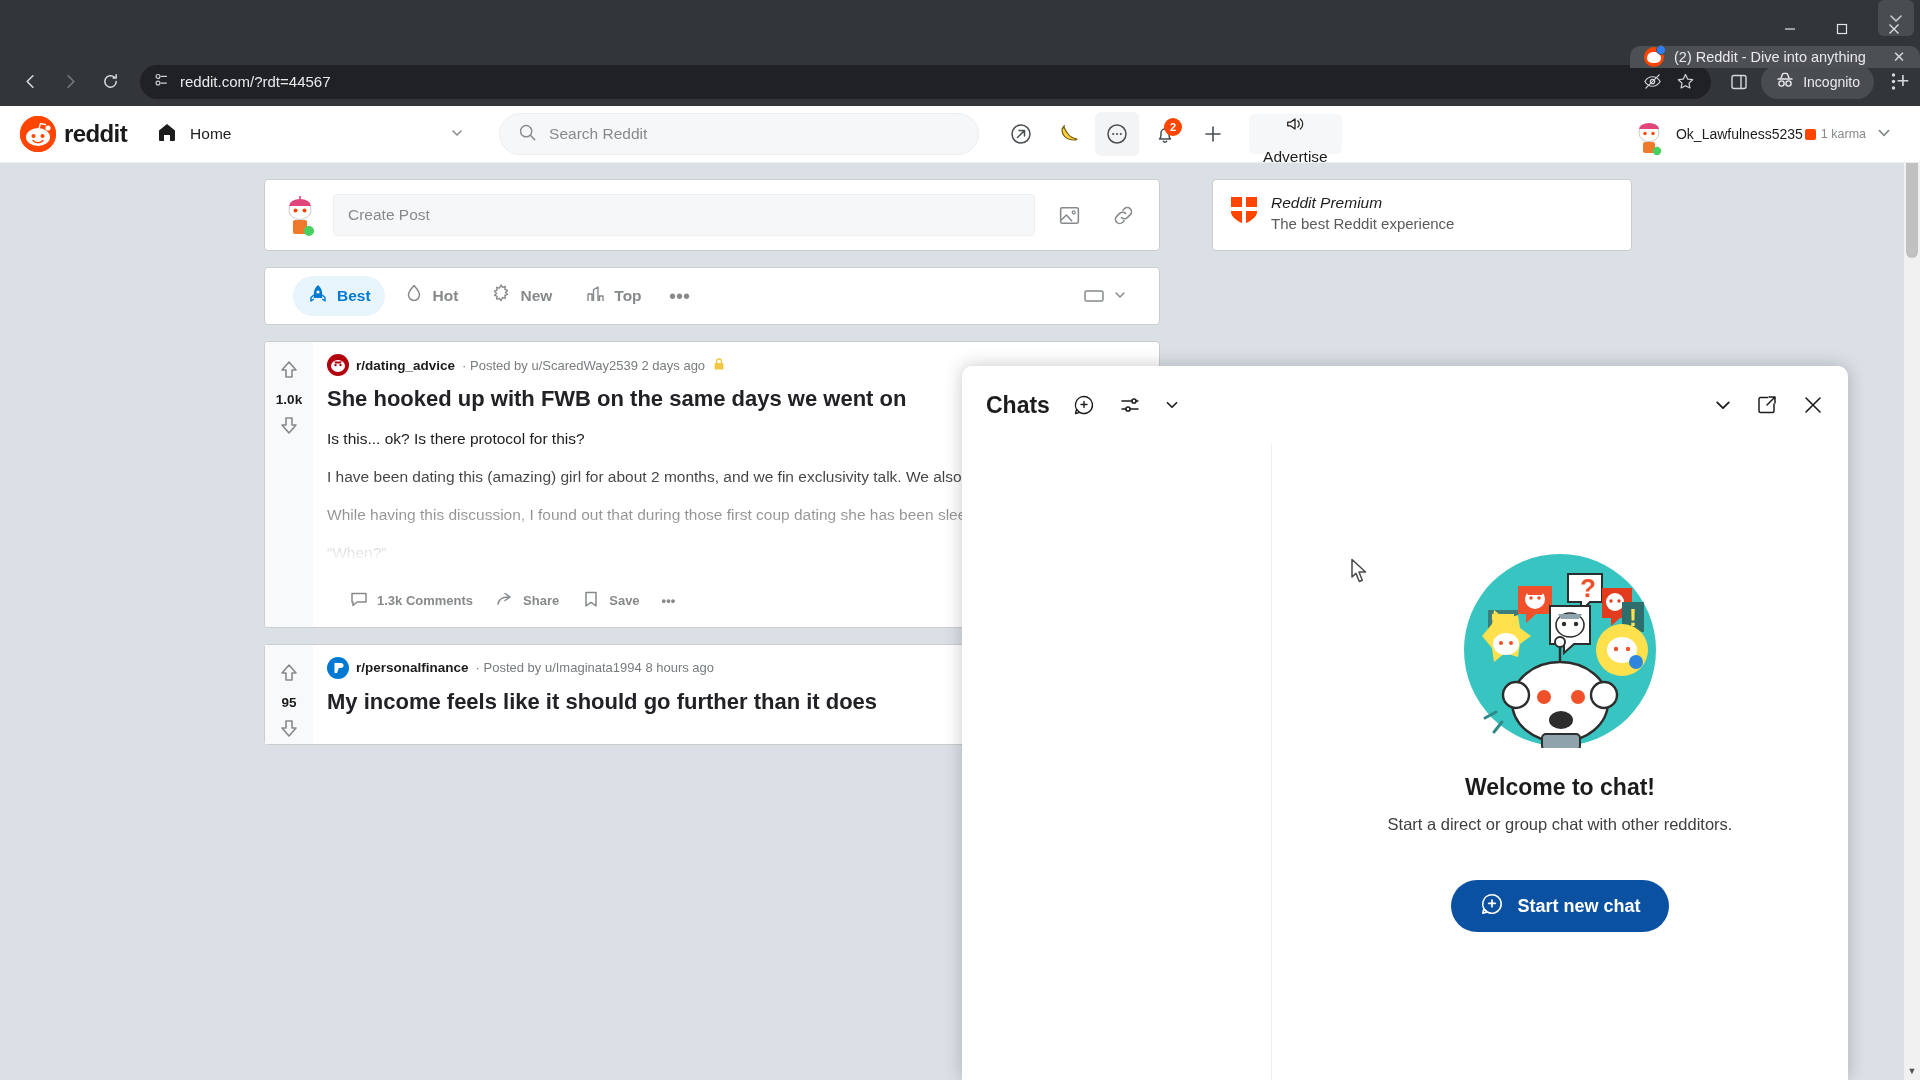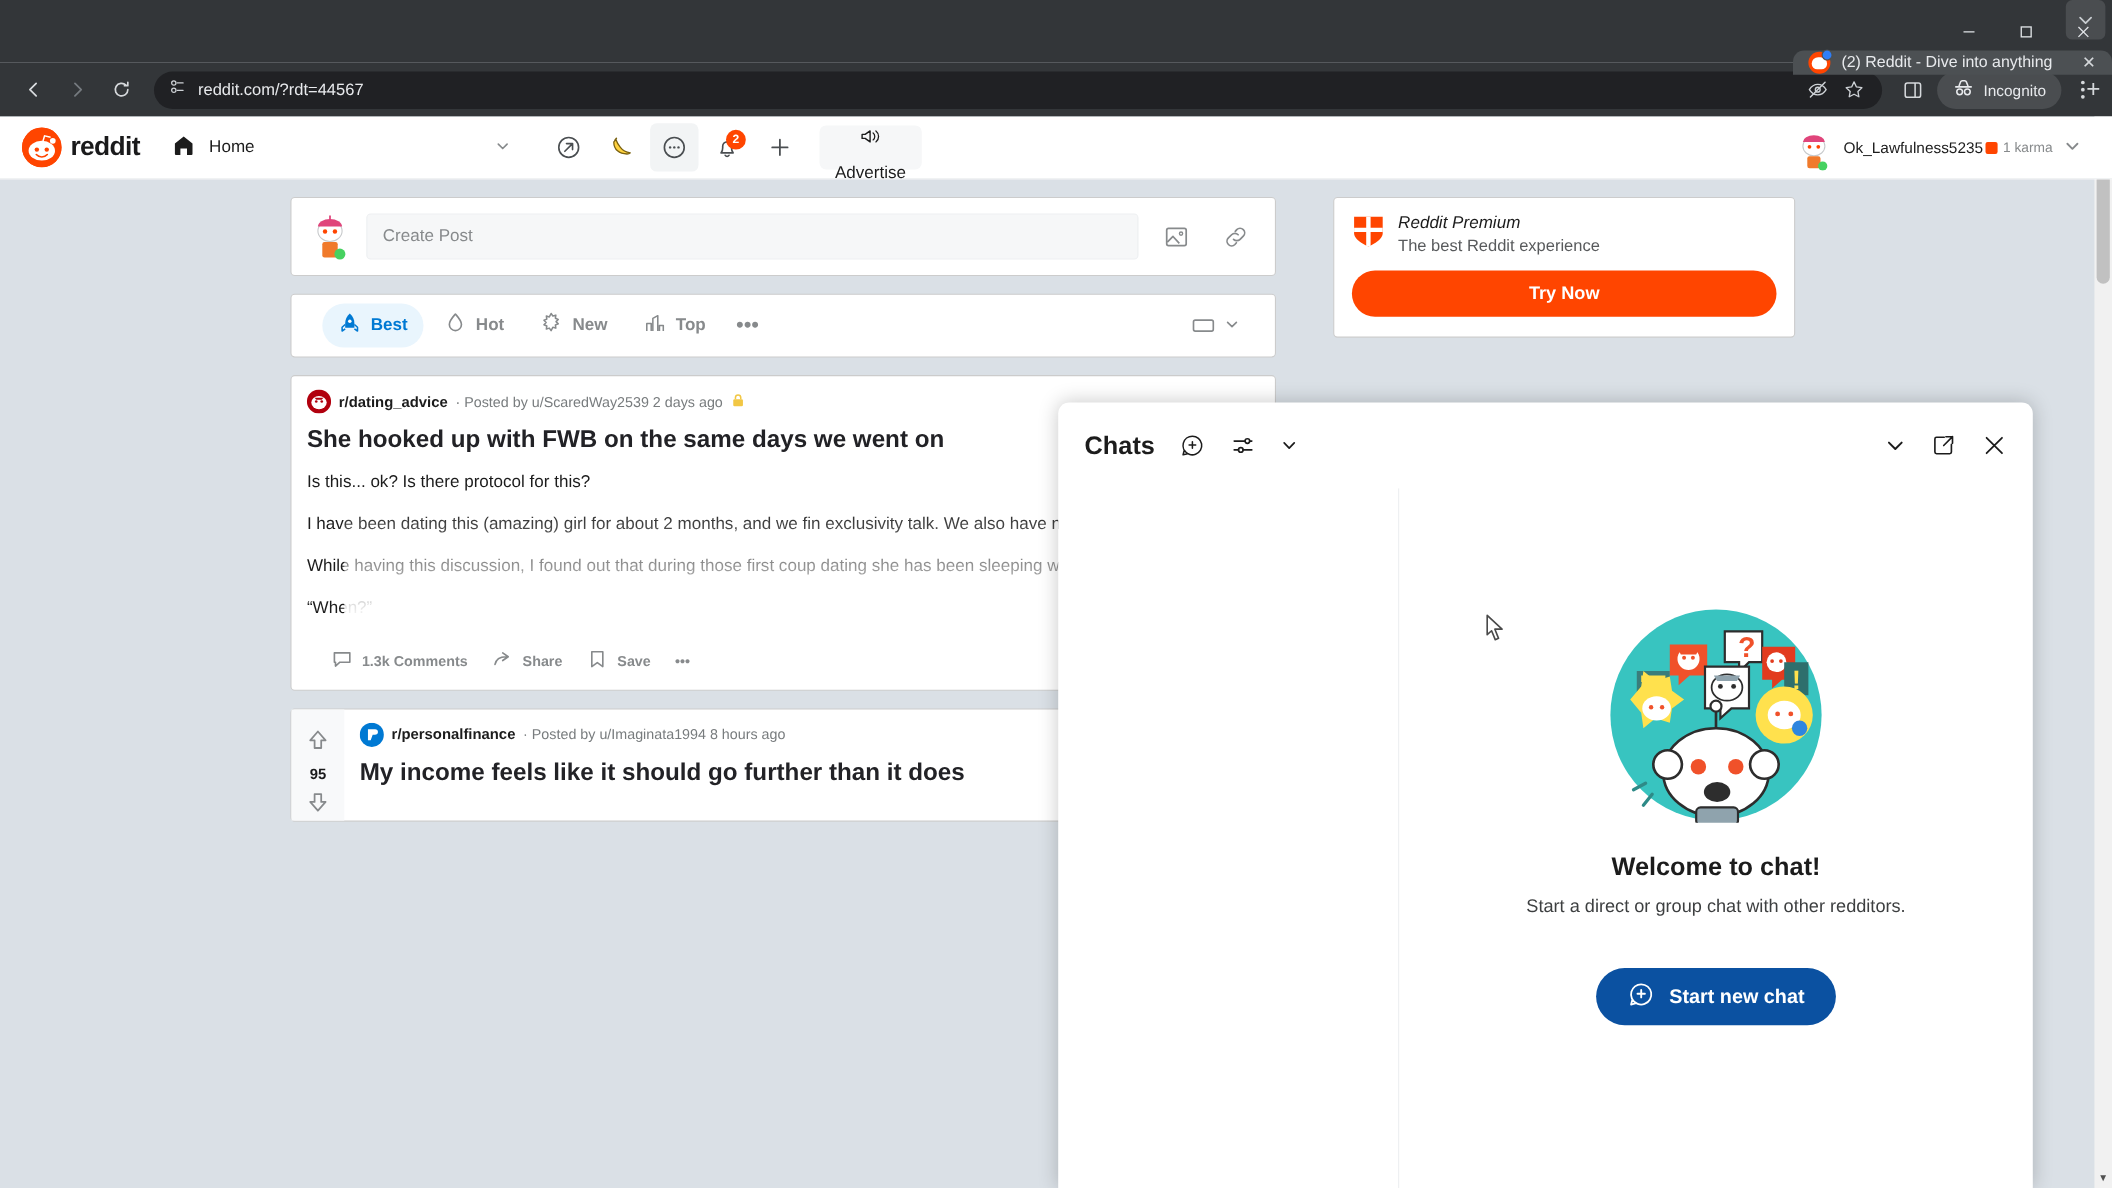--- a/index.html
+++ b/index.html
@@ -367,20 +367,31 @@
             </svg>
         </span>
         <span class="home-label">Home</span>
         <span class="chev">
           <svg width="14" height="14" viewBox="0 0 14 14">
               <path d="M3 5l4 4 4-4" stroke="#878a8c" stroke-width="1.5" fill="none" stroke-linecap="round" stroke-linejoin="round"></path>
             </svg>
         </span>
       </div>
 
+      <div class="search-wrap">
+        <div class="search-box">
+          <span>
+            <svg width="19" height="19" viewBox="0 0 20 20">
+                <circle cx="8.6" cy="8.6" r="5.9" stroke="#878a8c" stroke-width="1.5" fill="none"></circle>
+                <path d="M13 13l4.5 4.5" stroke="#878a8c" stroke-width="1.5" stroke-linecap="round"></path>
+              </svg>
+          </span>
+          <span class="search-ph">Search Reddit</span>
+        </div>
+      </div>
 
       <div class="hdr-actions">
         <div class="hdr-icon">
           <svg width="24" height="24" viewBox="0 0 24 24">
               <circle cx="12" cy="12" r="9" stroke="#4a4e51" stroke-width="1.5" fill="none"></circle>
               <path d="M8.5 15.5l7-7M10 8.5h5.5V14" stroke="#4a4e51" stroke-width="1.5" fill="none" stroke-linecap="round" stroke-linejoin="round"></path>
             </svg>
         </div>
         <div class="hdr-icon">
           <svg width="24" height="24" viewBox="0 0 24 24">
@@ -523,20 +534,33 @@
             </span>
             <span class="chev">
               <svg width="14" height="14" viewBox="0 0 14 14">
                   <path d="M3 5l4 4 4-4" stroke="#878a8c" stroke-width="1.5" fill="none" stroke-linecap="round" stroke-linejoin="round"></path>
                 </svg>
             </span>
           </div>
         </div>
 
         <div class="card post">
+          <div class="votecol">
+            <span class="vote-arrow">
+              <svg width="24" height="24" viewBox="0 0 24 24">
+                  <path d="M12 4l7 8h-4v7H9v-7H5z" stroke="#878a8c" stroke-width="1.6" fill="none" stroke-linejoin="round"></path>
+                </svg>
+            </span>
+            <span class="vote-count">1.0k</span>
+            <span class="vote-arrow">
+              <svg width="24" height="24" viewBox="0 0 24 24">
+                  <path d="M12 20l7-8h-4V5H9v7H5z" stroke="#878a8c" stroke-width="1.6" fill="none" stroke-linejoin="round"></path>
+                </svg>
+            </span>
+          </div>
           <div class="postbody">
             <div class="post-meta">
               <span class="sub-ico">
                 <svg width="22" height="22" viewBox="0 0 22 22">
                     <circle cx="11" cy="11" r="11" fill="#b1000e"></circle>
                     <ellipse cx="11" cy="12" rx="7" ry="6" fill="#fff"></ellipse>
                     <circle cx="8.5" cy="11" r="1.2" fill="#b1000e"></circle>
                     <circle cx="13.5" cy="11" r="1.2" fill="#b1000e"></circle>
                     <path d="M7 7.5h8l-1.5 2h-5z" fill="#b1000e"></path>
                   </svg>
@@ -625,21 +649,20 @@
               <svg width="30" height="32" viewBox="0 0 30 32">
                   <path d="M2 3h26v15c0 7-13 12-13 12S2 25 2 18z" fill="#ff4500"></path>
                   <path d="M15 3v27M2 15h26" stroke="#fff" stroke-width="4"></path>
                 </svg>
             </span>
             <span>
               <div class="prem-title">Reddit Premium</div>
               <div class="prem-sub">The best Reddit experience</div>
             </span>
           </div>
-          <div class="try-now">Try Now</div>
         </div>
       </div>
     </div>
 
     <div class="chatpanel">
       <div class="chat-topbar">
         <div class="chat-left">
           <span class="chat-title">Chats</span>
           <span class="chat-ico">
             <svg width="24" height="24" viewBox="0 0 24 24">

